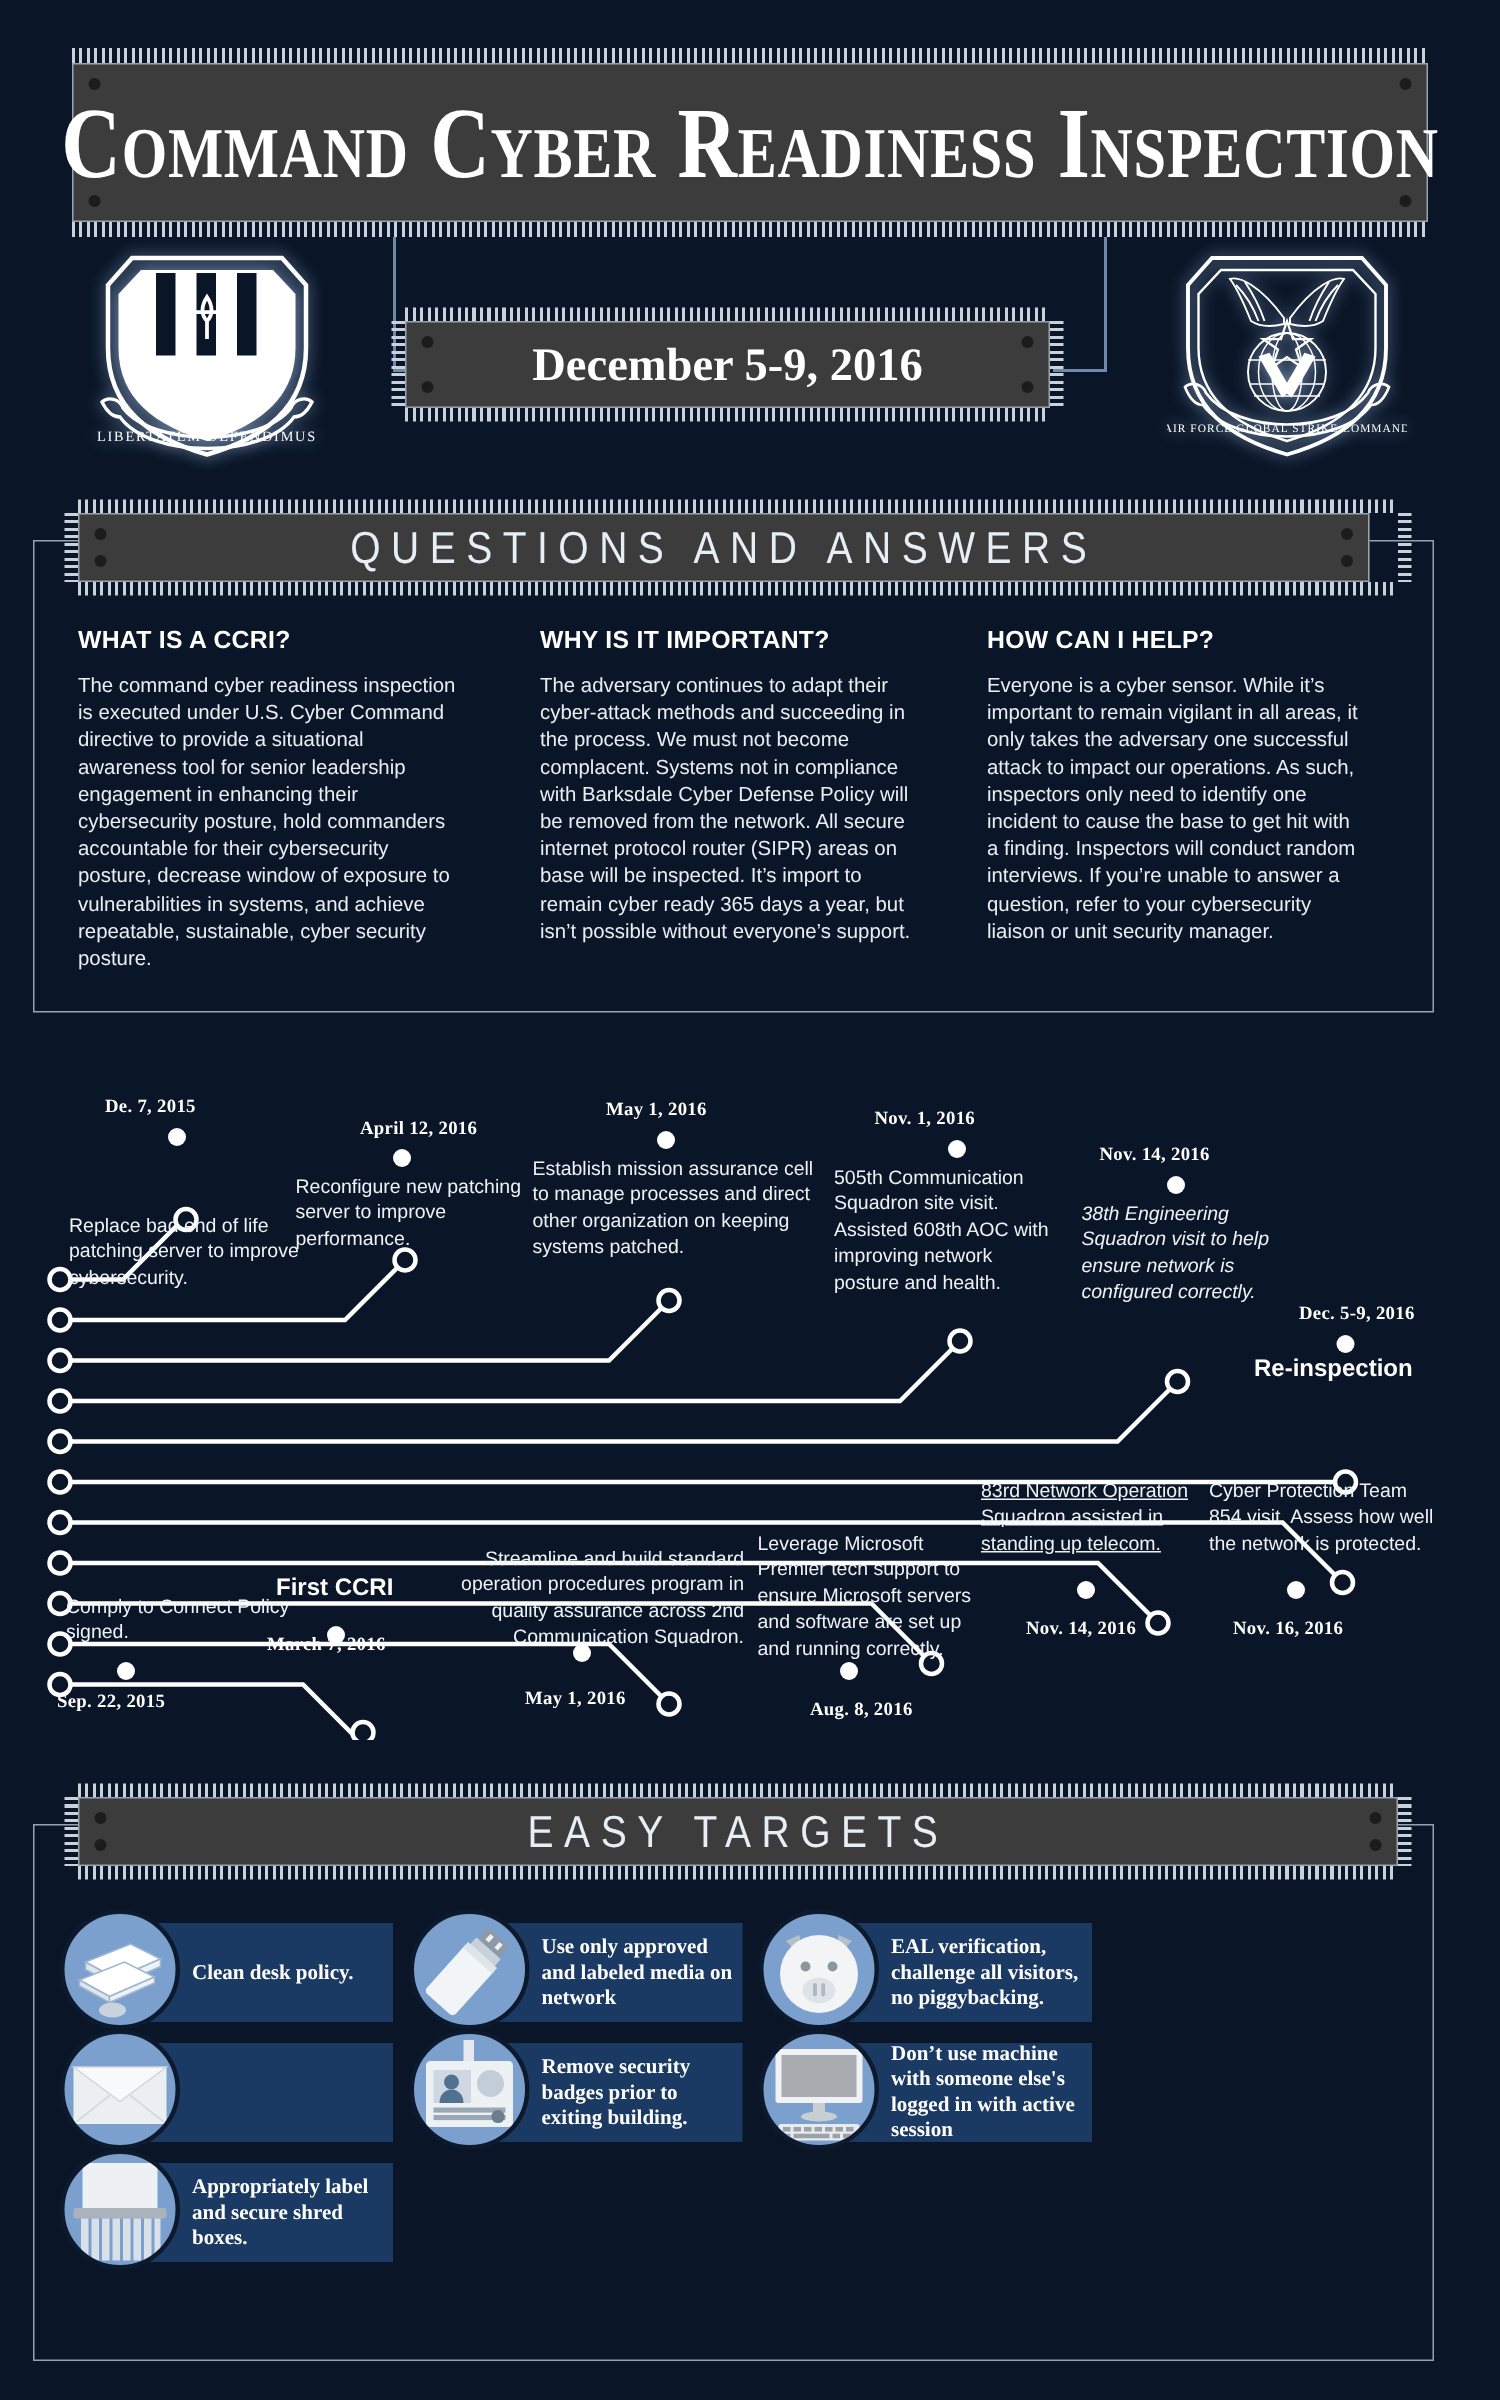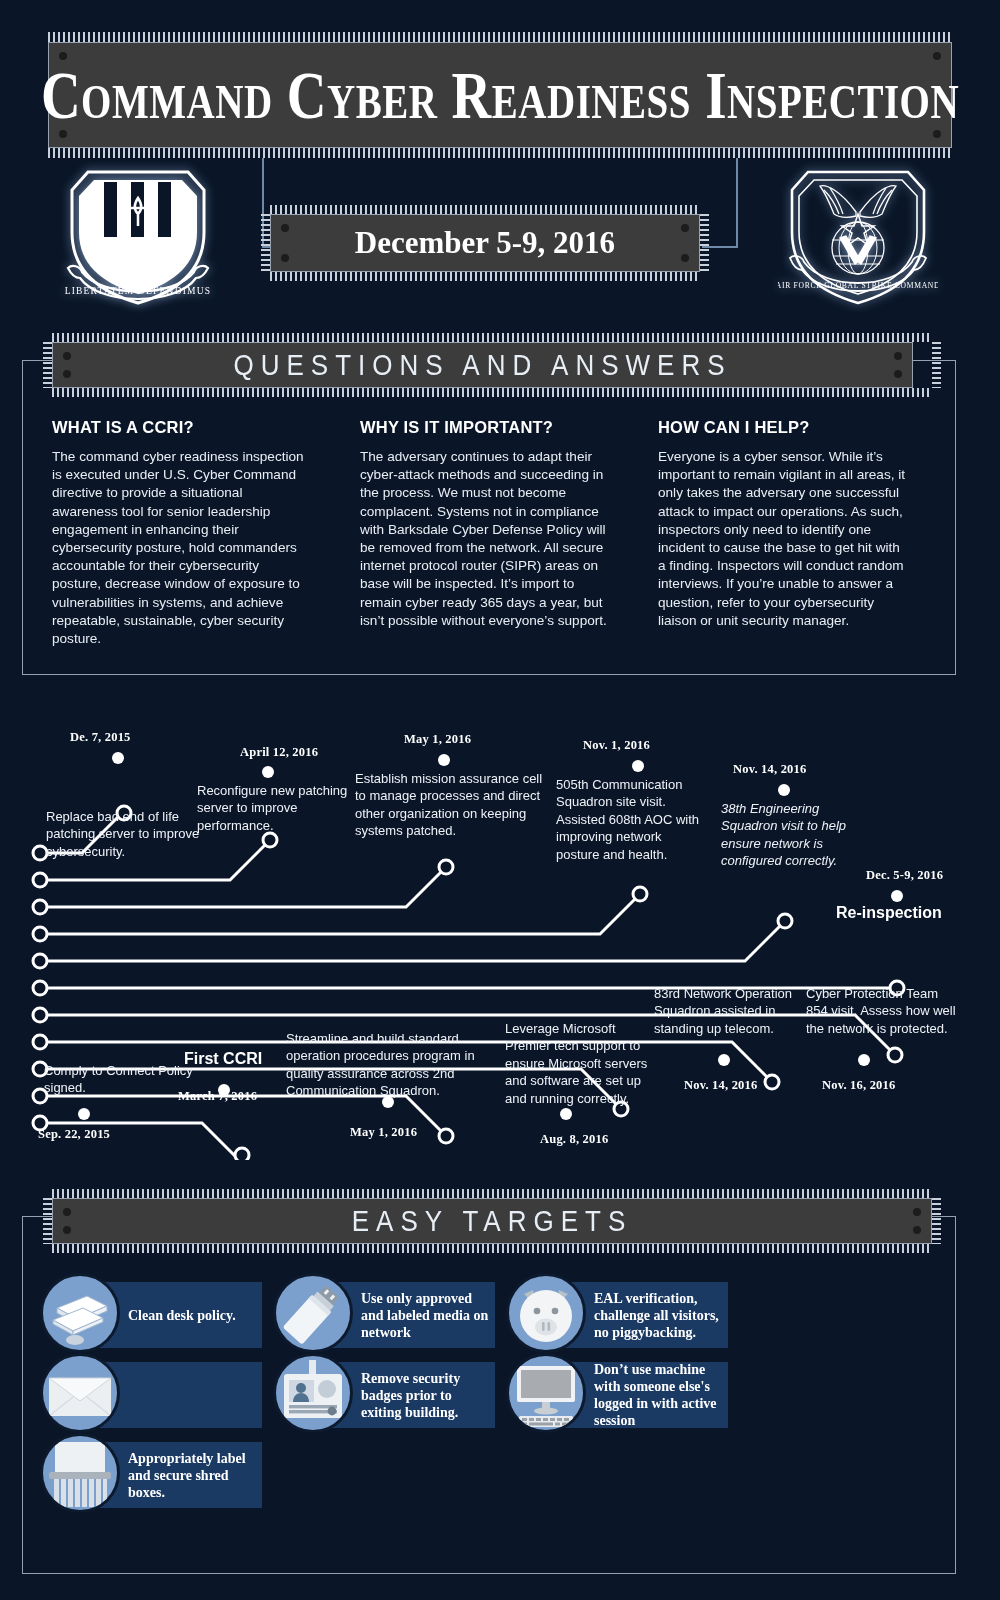--- a/index.html
+++ b/index.html
@@ -349,29 +349,29 @@
   <div class="tl-strong" style="left:836px;top:204px;">Re-inspection</div>
 
   <div class="tl-body" style="left:44px;top:362px;width:150px;">Comply to Connect Policy signed.</div>
   <div class="tl-bigdot" style="left:78px;top:408px;"></div>
   <div class="tl-date" style="left:38px;top:427px;">Sep. 22, 2015</div>
 
   <div class="tl-strong" style="left:184px;top:350px;">First CCRI</div>
   <div class="tl-bigdot" style="left:218px;top:384px;"></div>
   <div class="tl-date" style="left:178px;top:389px;">March 7, 2016</div>
 
-  <div class="tl-body" style="left:286px;top:330px;width:210px;">Streamline and build standard operation procedures program in quality assurance across 2nd Communication Squadron.</div>
+  <div class="tl-body" style="left:286px;top:330px;width:210px;text-align:right;">Streamline and build standard operation procedures program in quality assurance across 2nd Communication Squadron.</div>
   <div class="tl-bigdot" style="left:382px;top:396px;"></div>
   <div class="tl-date" style="left:350px;top:425px;">May 1, 2016</div>
 
   <div class="tl-body" style="left:505px;top:320px;width:148px;">Leverage Microsoft Premier tech support to ensure Microsoft servers and software are set up and running correctly.</div>
   <div class="tl-bigdot" style="left:560px;top:408px;"></div>
   <div class="tl-date" style="left:540px;top:432px;">Aug. 8, 2016</div>
 
-  <div class="tl-body" style="left:654px;top:285px;width:150px;">83rd Network Operation Squadron assisted in standing up telecom.</div>
+  <div class="tl-body" style="left:654px;top:285px;width:150px;text-decoration:underline;">83rd Network Operation Squadron assisted in standing up telecom.</div>
   <div class="tl-bigdot" style="left:718px;top:354px;"></div>
   <div class="tl-date" style="left:684px;top:378px;">Nov. 14, 2016</div>
 
   <div class="tl-body" style="left:806px;top:285px;width:152px;">Cyber Protection Team 854 visit. Assess how well the network is protected.</div>
   <div class="tl-bigdot" style="left:858px;top:354px;"></div>
   <div class="tl-date" style="left:822px;top:378px;">Nov. 16, 2016</div>
 </div>
 
 <div id="et-panel"></div>
 <div class="pins" id="et-pins-top" style="position:absolute"></div>

